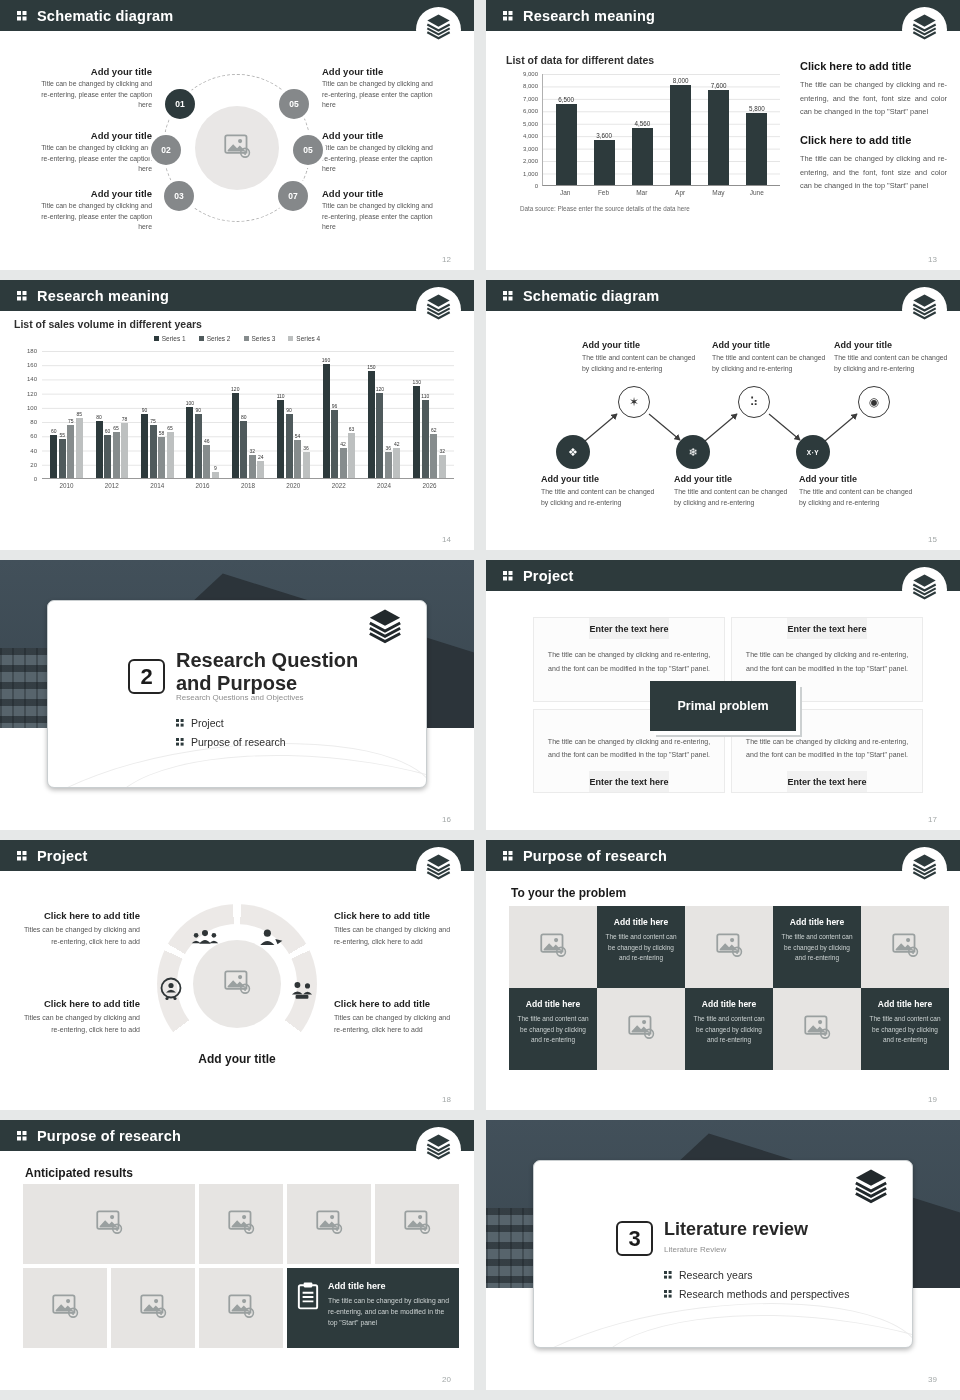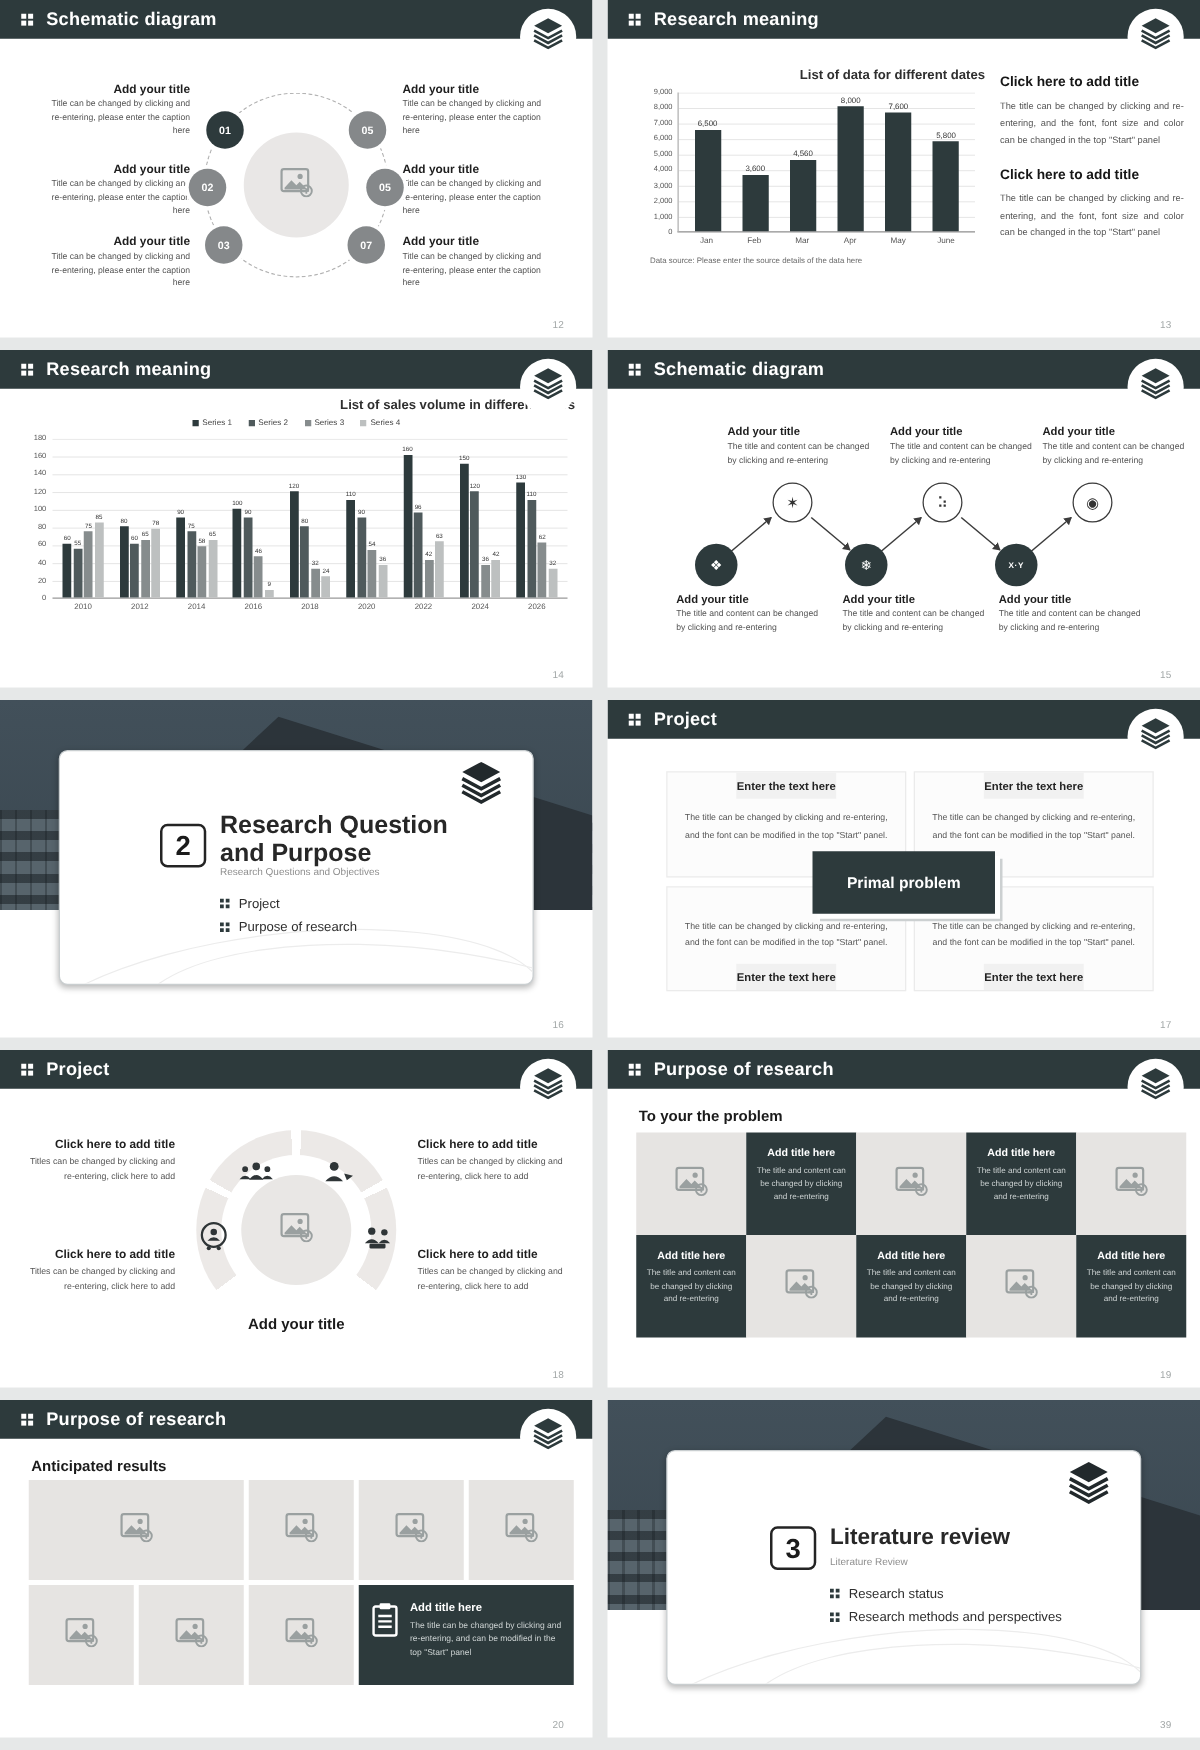--- a/index.html
+++ b/index.html
@@ -26,21 +26,21 @@
   
   .bt{font-size:9.5px;font-weight:bold;color:#1e1e1e;margin-bottom:3px;}
   .bc{font-size:6.9px;color:var(--bodytxt);line-height:1.55;}
   .abs{position:absolute;}
   
   .ringDotted{position:absolute;left:163px;top:74px;width:148px;height:148px;border:1px dashed #b4b4b4;border-radius:50%;}
   .ctrCircle{position:absolute;left:195px;top:106px;width:84px;height:84px;border-radius:50%;background:#e9e7e6;display:flex;align-items:center;justify-content:center;}
   .numc{position:absolute;width:30px;height:30px;border-radius:50%;background:var(--greyc);color:#fff;font-size:8.5px;font-weight:bold;display:flex;align-items:center;justify-content:center;box-shadow:0 0 0 3px #fff;}
   .numc.dk{background:var(--dark);}
   
-  .ctitle{font-size:10.5px;font-weight:bold;color:#2f2f2f;text-align:right;}
+  .ctitle{font-size:10.5px;font-weight:bold;color:#2f2f2f;text-align:left;}
   .plotwrap{margin:8px 0 0 36px;width:238px;height:112px;position:relative;border-left:1px solid #b0b0b0;border-bottom:1px solid #8f8f8f;background-image:linear-gradient(to bottom,#e4e4e4 1px,transparent 1px);background-size:100% 12.44px;}
   .bars{position:absolute;inset:0;display:flex;justify-content:space-around;align-items:flex-end;padding:0 4px;}
   .bcol{display:flex;flex-direction:column;align-items:center;width:30px;}
   .vlab{font-size:6.3px;color:#333;margin-bottom:1px;white-space:nowrap;}
   .bar{width:21px;}
   .yax span{position:absolute;right:calc(100% + 5px);font-size:6px;color:#555;white-space:nowrap;}
   .cats{margin-left:36px;width:238px;display:flex;justify-content:space-around;padding:0 4px;font-size:6.5px;color:#555;margin-top:3px;}
   .cats span{width:30px;text-align:center;}
   .src{margin:9px 0 0 14px;font-size:6.3px;color:#6a6a6a;}
   .rcol{position:absolute;left:314px;top:60px;width:147px;}
@@ -872,21 +872,21 @@
               <path d="M5 19 L18 26 L31 19" fill="none" stroke="#22292c" stroke-width="2.4"></path>
               <path d="M5 23.5 L18 30.5 L31 23.5" fill="none" stroke="#22292c" stroke-width="2.4"></path>
             </svg></span></div>
       <div class="numbox" style="left:82px;top:60px;">3</div>
       <div class="stitle" style="left:130px;top:58px;font-size:18px;">
         <div>Literature review</div>
       </div>
       <div class="ssub" style="left:130px;top:84px;">Literature Review</div>
       <div class="sitem" style="left:130px;top:108px;">
         <span class="dots sm"></span>
-          <span>Research status</span>
+          <span>Research years</span>
       </div>
       <div class="sitem" style="left:130px;top:127px;">
         <span class="dots sm"></span>
           <span>Research methods and perspectives</span>
       </div>
     </div>
     <div class="pnum">39</div>
   </div>
 
 </div>

